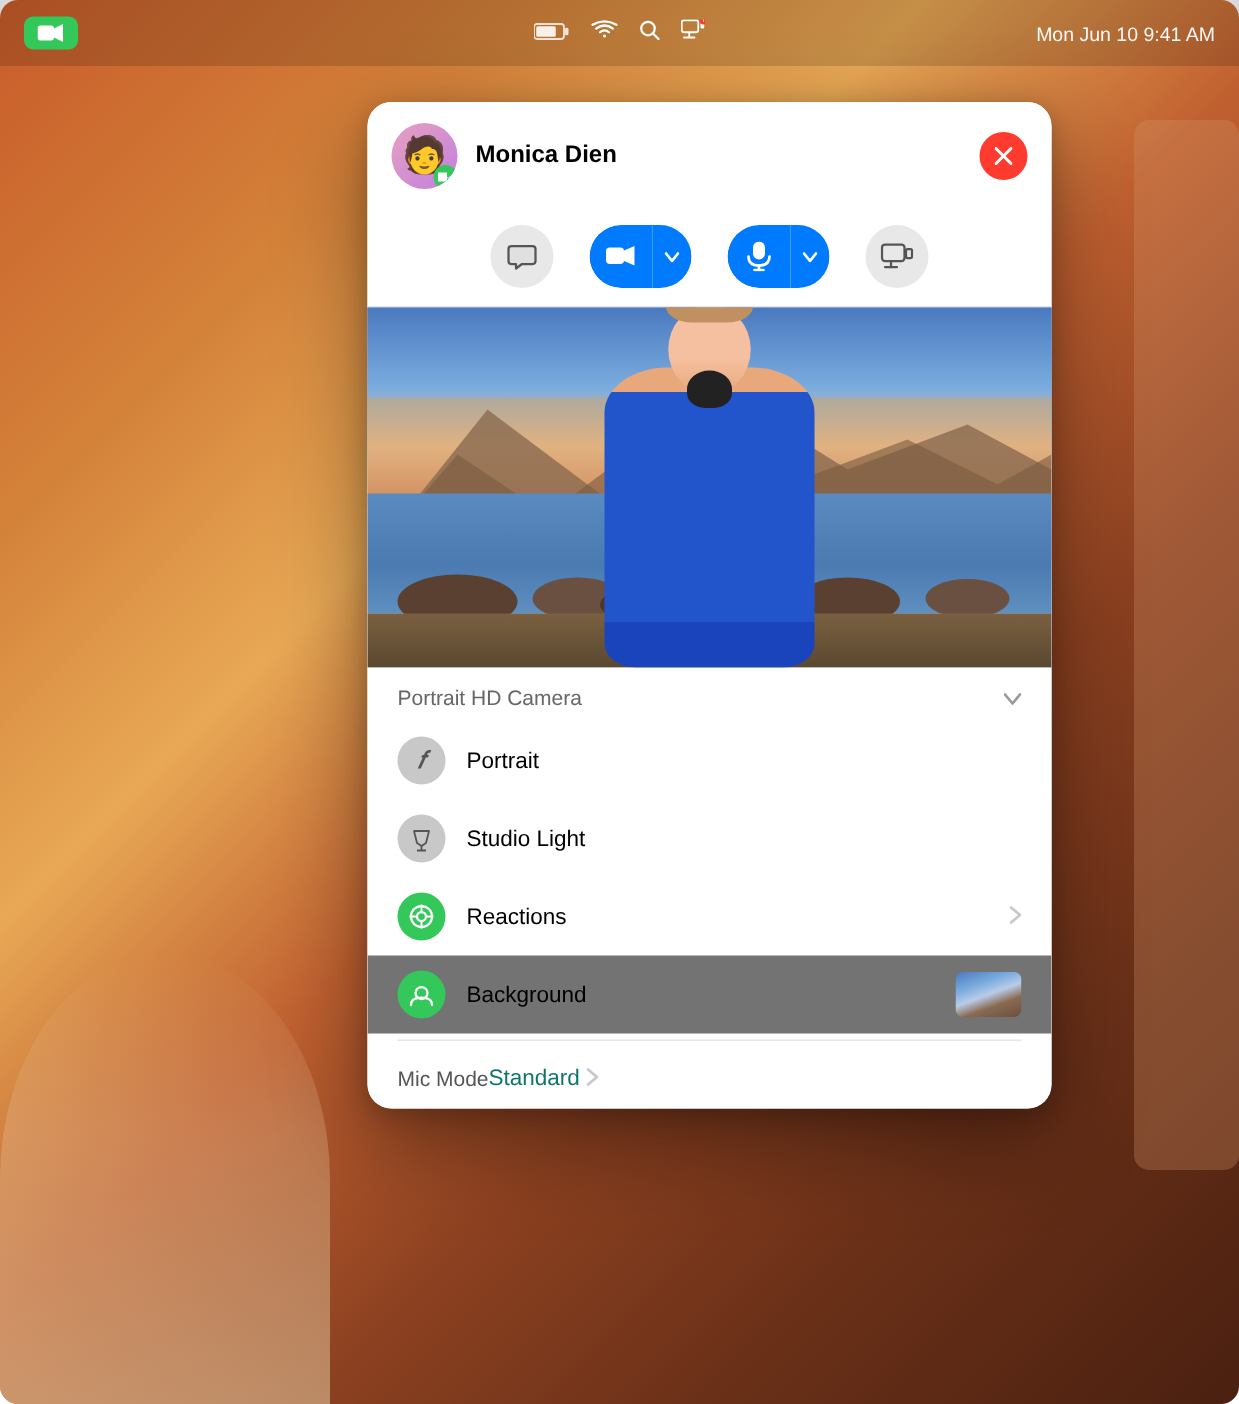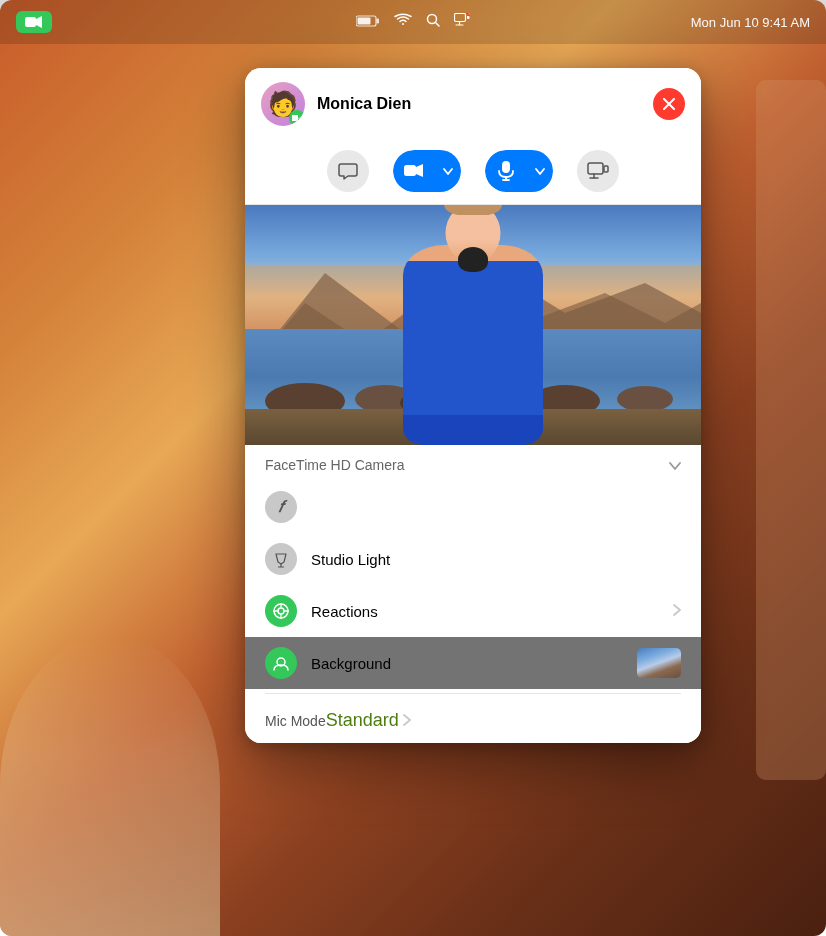--- a/index.html
+++ b/index.html
@@ -630,32 +630,33 @@
 
           <div style="position:absolute;top:2px;left:50%;transform:translateX(-50%);width:30px;height:25px;background:#222;border-radius:50% 50% 40% 40%;z-index:2;"></div>
         </div>
       </div>
     </div>
   </div>
 
   <div class="dropdown-menu">
 
     <div class="camera-header">
-      <span class="camera-label">FaceTime HD Camera</span>
+      <span class="camera-label">Portrait HD Camera</span>
       <span class="camera-chevron">
         <svg width="12" height="8" viewBox="0 0 12 8">
           <polyline points="1,1 6,7 11,1" stroke="#999" stroke-width="1.8" fill="none" stroke-linecap="round" stroke-linejoin="round"></polyline>
         </svg>
       </span>
     </div>
 
     <div class="menu-item">
       <div class="menu-item-icon icon-gray" style="font-style:italic;font-size:16px;font-weight:600;color:#555;">
         <span>𝑓</span>
       </div>
+      <span class="menu-item-label">Portrait</span>
     </div>
 
     <div class="menu-item">
       <div class="menu-item-icon icon-gray">
         <svg width="18" height="18" viewBox="0 0 18 18">
           <path d="M4 4 L14 4 L12 12 L9 14 L6 12 Z" stroke="#555" stroke-width="1.2" fill="none" stroke-linejoin="round"></path>
           <line x1="9" y1="14" x2="9" y2="17" stroke="#555" stroke-width="1.2"></line>
           <line x1="6" y1="17" x2="12" y2="17" stroke="#555" stroke-width="1.2"></line>
         </svg>
       </div>
@@ -692,21 +693,21 @@
       <div class="menu-item-thumbnail">
         <div class="thumbnail-img" style="background:linear-gradient(160deg,#4a7abf 0%,#7aabde 30%,#b8cce8 50%,#8a6a50 70%,#6a5040 100%);"></div>
       </div>
     </div>
 
     <div class="divider"></div>
 
     <div class="mic-mode-row">
       <span class="mic-mode-label">Mic Mode</span>
       <div class="mic-mode-value">
-        <span style="color:#4d7c0f;font-size:18px;">Standard</span>
+        <span style="color:#0f766e;font-size:15px;">Standard</span>
         <span>
           <svg width="8" height="12" viewBox="0 0 8 12">
             <polyline points="1,1 7,6 1,11" stroke="#c7c7cc" stroke-width="1.8" fill="none" stroke-linecap="round" stroke-linejoin="round"></polyline>
           </svg>
         </span>
       </div>
     </div>
 
   </div>
 

